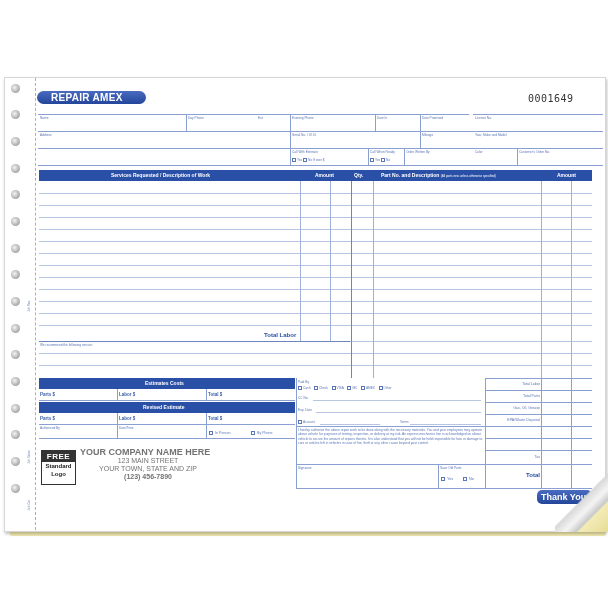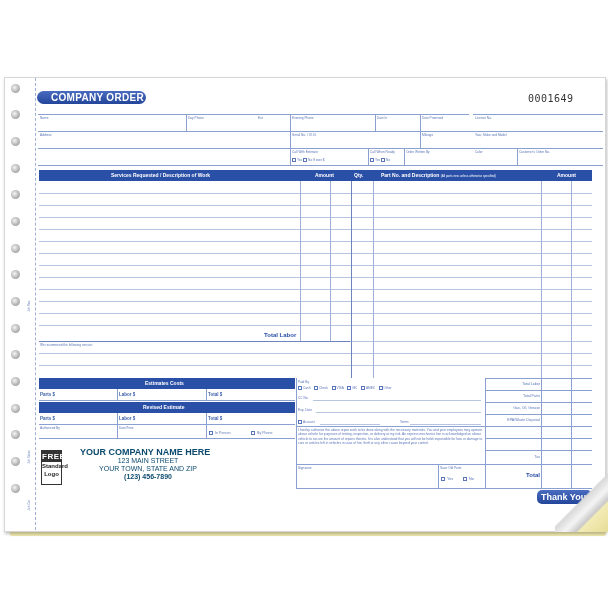--- a/index.html
+++ b/index.html
@@ -35,24 +35,24 @@
   .col { position: absolute; width: 0; border-left: 1px solid #9fb1da; }
 
   .total-labor { position: absolute; font-weight: bold; font-size: 6px; color: #2a4fa6; }
   .est-label { position: absolute; font-size: 4.5px; color: #3a5ea8; }
   .est-label b { font-weight: bold; }
 
   .auth-text { position: absolute; left: 298px; top: 428px; width: 186px; font-size: 3.3px; line-height: 4.3px; color: #5a75b8; }
 
   .totals-label { position: absolute; right: 0; font-size: 3.6px; color: #5a75b8; text-align: right; white-space: nowrap; }
 
-  .logo-box { position: absolute; left: 41px; top: 450px; width: 21px; height: 35px; border: 1px solid #333; background: #fff; }
+  .logo-box { position: absolute; left: 41px; top: 450px; width: 35px; height: 35px; border: 1px solid #333; background: #fff; }
   .logo-free { background: #333; color: #fff; font-weight: bold; font-size: 8px; text-align: center; line-height: 11px; letter-spacing: 0.5px; }
   .logo-std { color: #222; font-weight: bold; font-size: 6px; text-align: center; line-height: 7px; margin-top: 1px; }
-  .company { position: absolute; left: 80px; top: 447px; color: #0c4a6e; }
+  .company { position: absolute; left: 80px; top: 447px; color: #737373; }
   .company .name { font-weight: bold; font-size: 9px; }
   .company .line { font-size: 7px; text-align: center; width: 140px; margin-left: -2px; line-height: 8px; }
   .company .phone { font-weight: bold; font-size: 7px; text-align: center; width: 140px; margin-left: -2px; line-height: 8px; }
 
   .thanks { position: absolute; left: 537px; top: 490px; width: 55px; height: 14px; border-radius: 5px; background: linear-gradient(#4a6cc0, #23469a);
             color: #fff; font-weight: bold; font-size: 9px; line-height: 14px; padding-left: 4px; }
   .curl { position: absolute; left: 555px; top: 470px; width: 53px; height: 62px;
           background: linear-gradient(135deg, rgba(255,255,255,0) 48%, #d9d9d9 50%, #f4f4f4 62%, #c9c9c9 72%, #f2ebb5 74%, #e6dc97 100%); }
 </style>
 </head>
@@ -77,21 +77,21 @@
   <div class="hole" style="top:320px"></div>
   <div class="hole" style="top:346px"></div>
   <div class="hole" style="top:373px"></div>
   <div class="hole" style="top:400px"></div>
 </div>
 <div class="perf"></div>
 <div class="margin-label" style="left:27px;top:300px">Job Rec.</div>
 <div class="margin-label" style="left:27px;top:450px">Job Taken</div>
 <div class="margin-label" style="left:27px;top:500px">Job Out</div>
 
-<div class="title-pill">COMPANY ORDER</div>
+<div class="title-pill">REPAIR AMEX</div>
 <div class="order-no">0001649</div>
 
 <div class="hl" style="left:38px;top:114px;width:253px"></div>
 <div class="hl" style="left:291px;top:114px;width:178px"></div>
 <div class="hl" style="left:473px;top:114px;width:130px"></div>
 <div class="hl" style="left:38px;top:131px;width:565px"></div>
 <div class="hl" style="left:38px;top:148px;width:565px"></div>
 <div class="hl" style="left:38px;top:165px;width:565px"></div>
 
 <div class="vl" style="left:186px;top:114px;height:17px"></div>

